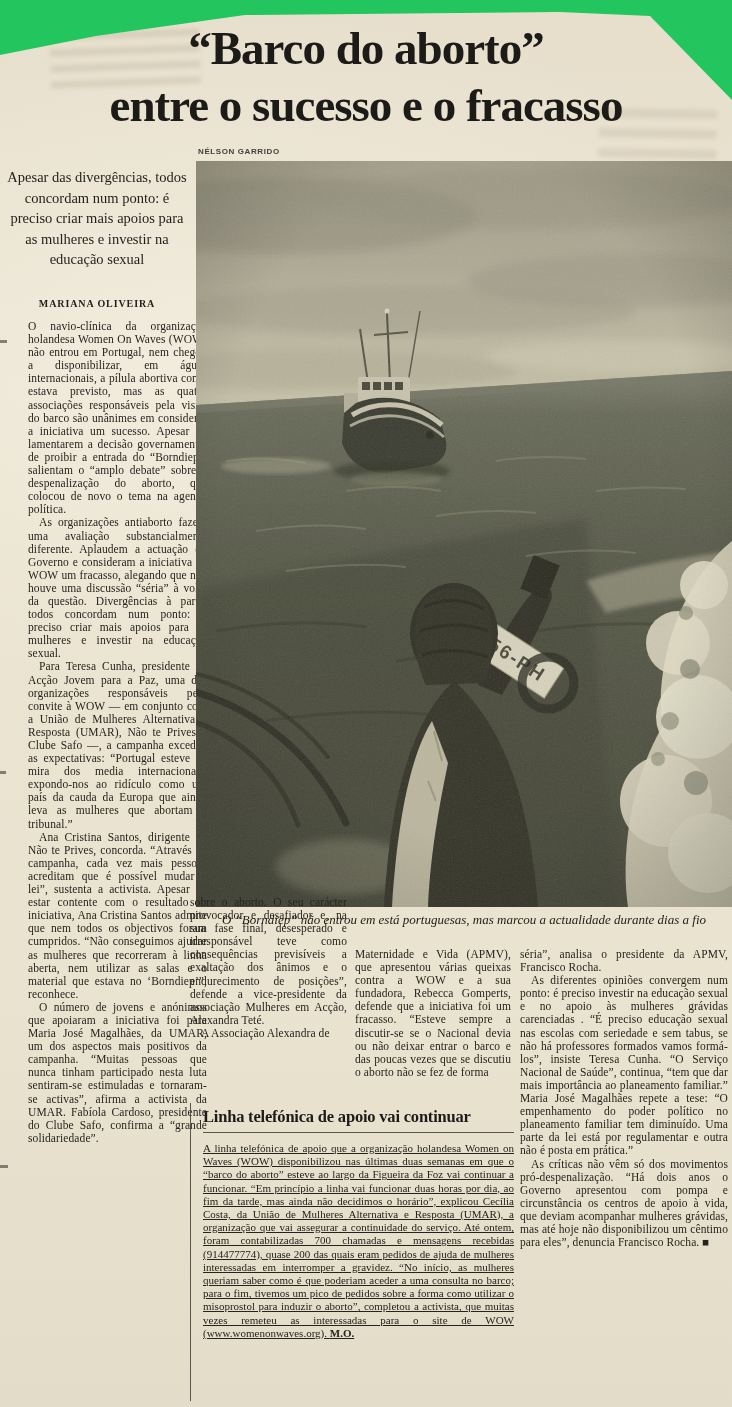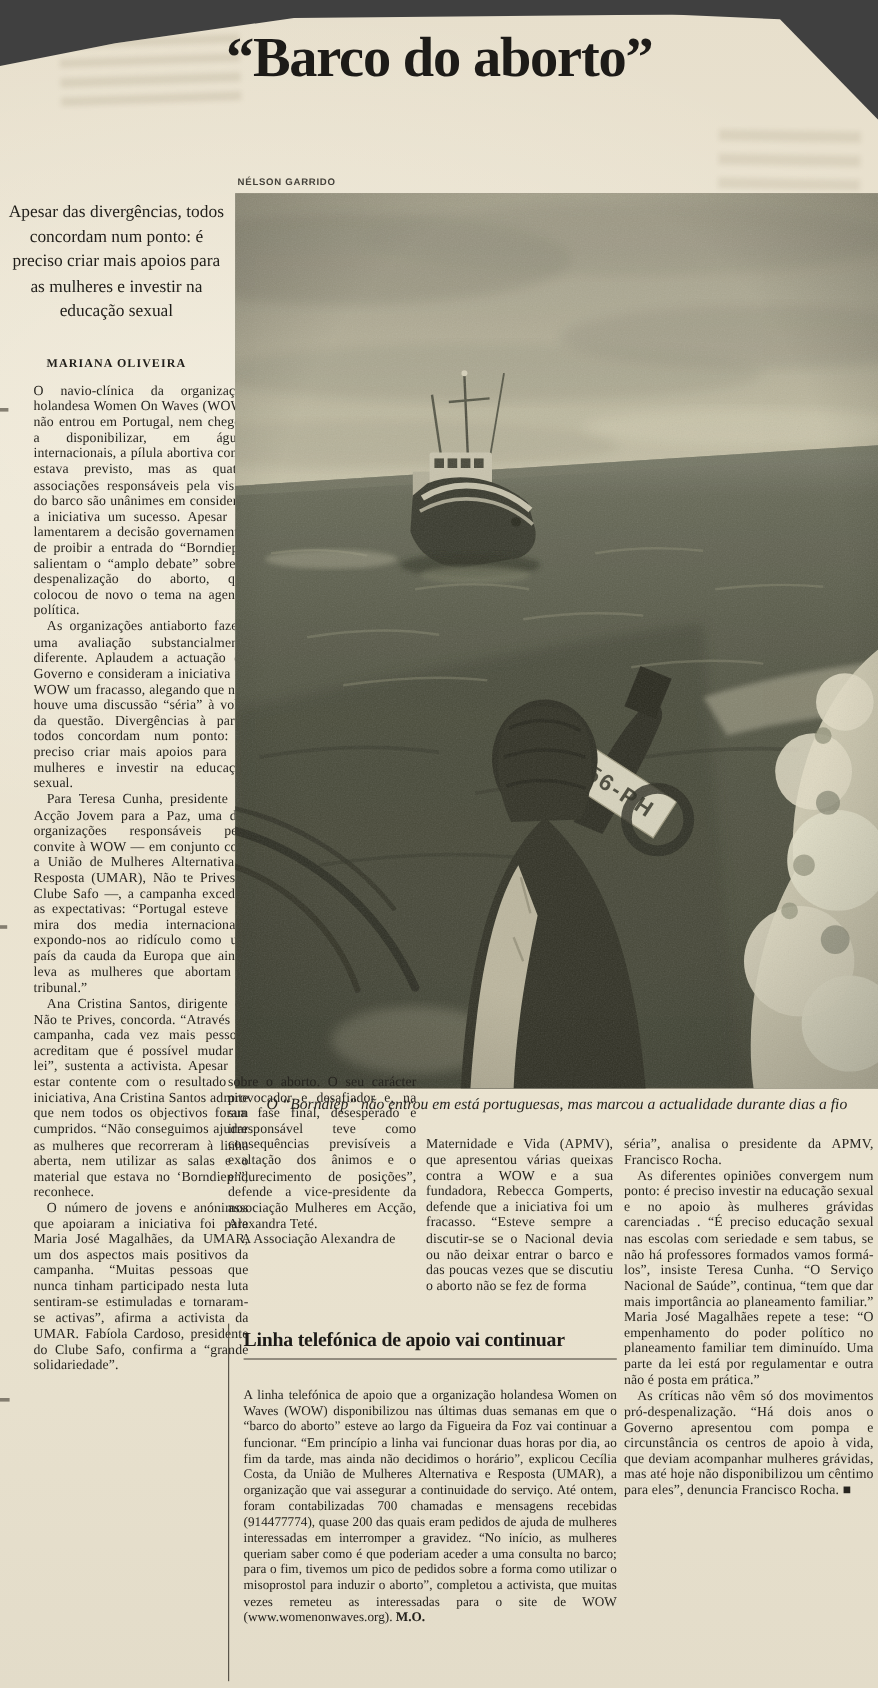--- a/index.html
+++ b/index.html
@@ -1,16 +1,16 @@
 <!DOCTYPE html>
 <html><head>
 <meta charset="utf-8">
 <style>
   html,body{margin:0;padding:0;background:#ffffff;}
-  .sheet{position:relative;width:732px;height:1407px;background:#404040;overflow:hidden;
+  .sheet{position:relative;width:732px;height:1407px;background:#22c55e;overflow:hidden;
          font-family:"Liberation Serif",serif;}
   .clipping{position:absolute;inset:0;
     background:
       radial-gradient(ellipse 900px 500px at 30% 25%, rgba(255,253,244,.35), rgba(0,0,0,0) 70%),
       linear-gradient(180deg,#e7dfcc 0%,#ebe4d2 30%,#eae3d0 70%,#e3dcc9 100%);
     clip-path: polygon(0 55px,96px 36px,245px 15px,560px 12px,650px 16px,732px 100px,732px 1407px,0 1407px);}
   .ghost{position:absolute;filter:blur(2px);opacity:.55;transform:rotate(-2deg);}
   .g1{left:50px;top:22px;width:150px;height:64px;
     background:repeating-linear-gradient(0deg,rgba(150,138,108,.35) 0 7px,rgba(0,0,0,0) 7px 16px);}
   .g2{left:598px;top:108px;width:118px;height:150px;transform:rotate(1deg);
@@ -39,39 +39,40 @@
   .col4{left:520px;top:948px;width:208px;height:456px;}
 
   .photo{position:absolute;left:196px;top:161px;width:536px;height:746px;background:#8f8c7b;}
   .caption{position:absolute;left:196px;top:912px;width:536px;text-align:center;
     font:italic 400 13px/16px "Liberation Serif",serif;color:#23211c;}
 
   .box{position:absolute;left:190px;top:1103px;width:324px;height:298px;box-sizing:border-box;
     border-left:1px solid #5a554b;padding:0 0 0 12px;}
   .box h2{margin:0;padding:3px 0 5px;font:700 16.5px/21px "Liberation Serif",serif;
     color:#1d1b18;border-bottom:1px solid #5a554b;letter-spacing:-.2px;}
-  .box .boxbody{margin-top:24px;font:400 11px/13.2px "Liberation Serif",serif;
-    text-align:justify;color:#25231e;}
+  .box .boxbody{margin-top:9px;font:400 11px/13.2px "Liberation Serif",serif;
+    text-align:justify;color:#25231e;text-decoration:underline;}
   .sig{font-weight:700;}
 </style>
 </head>
 <body>
 
 <div class="sheet">
   <div class="clipping">
 
     <div class="ghost g1"></div>
     <div class="ghost g2"></div>
     <div class="ghost g3"></div>
     <div class="edge-mark" style="top:340px;width:7px;"></div>
     <div class="edge-mark" style="top:771px;width:6px;"></div>
     <div class="edge-mark" style="top:1165px;width:8px;"></div>
 
     <div class="headline">
       <div>“Barco do aborto”</div>
+      <div>entre o sucesso e o fracasso</div>
     </div>
 
     <div class="credit">NÉLSON GARRIDO</div>
 
     <div class="lede">Apesar das divergências, todos concordam num ponto: é preciso criar mais apoios para as mulheres e investir na educação sexual</div>
     <div class="byline">MARIANA OLIVEIRA</div>
 
     <div class="body-text col1">
       <p>O navio-clínica da organização holandesa Women On Waves (WOW) não entrou em Portugal, nem chegou a disponibilizar, em águas internacionais, a pílula abortiva como estava previsto, mas as quatro associações responsáveis pela visita do barco são unânimes em considerar a iniciativa um sucesso. Apesar de lamentarem a decisão governamental de proibir a entrada do “Borndiep”, salientam o “amplo debate” sobre a despenalização do aborto, que colocou de novo o tema na agenda política.</p>
       <p class="ind">As organizações antiaborto fazem uma avaliação substancialmente diferente. Aplaudem a actuação do Governo e consideram a iniciativa da WOW um fracasso, alegando que não houve uma discussão “séria” à volta da questão. Divergências à parte, todos concordam num ponto: é preciso criar mais apoios para as mulheres e investir na educação sexual.</p>

